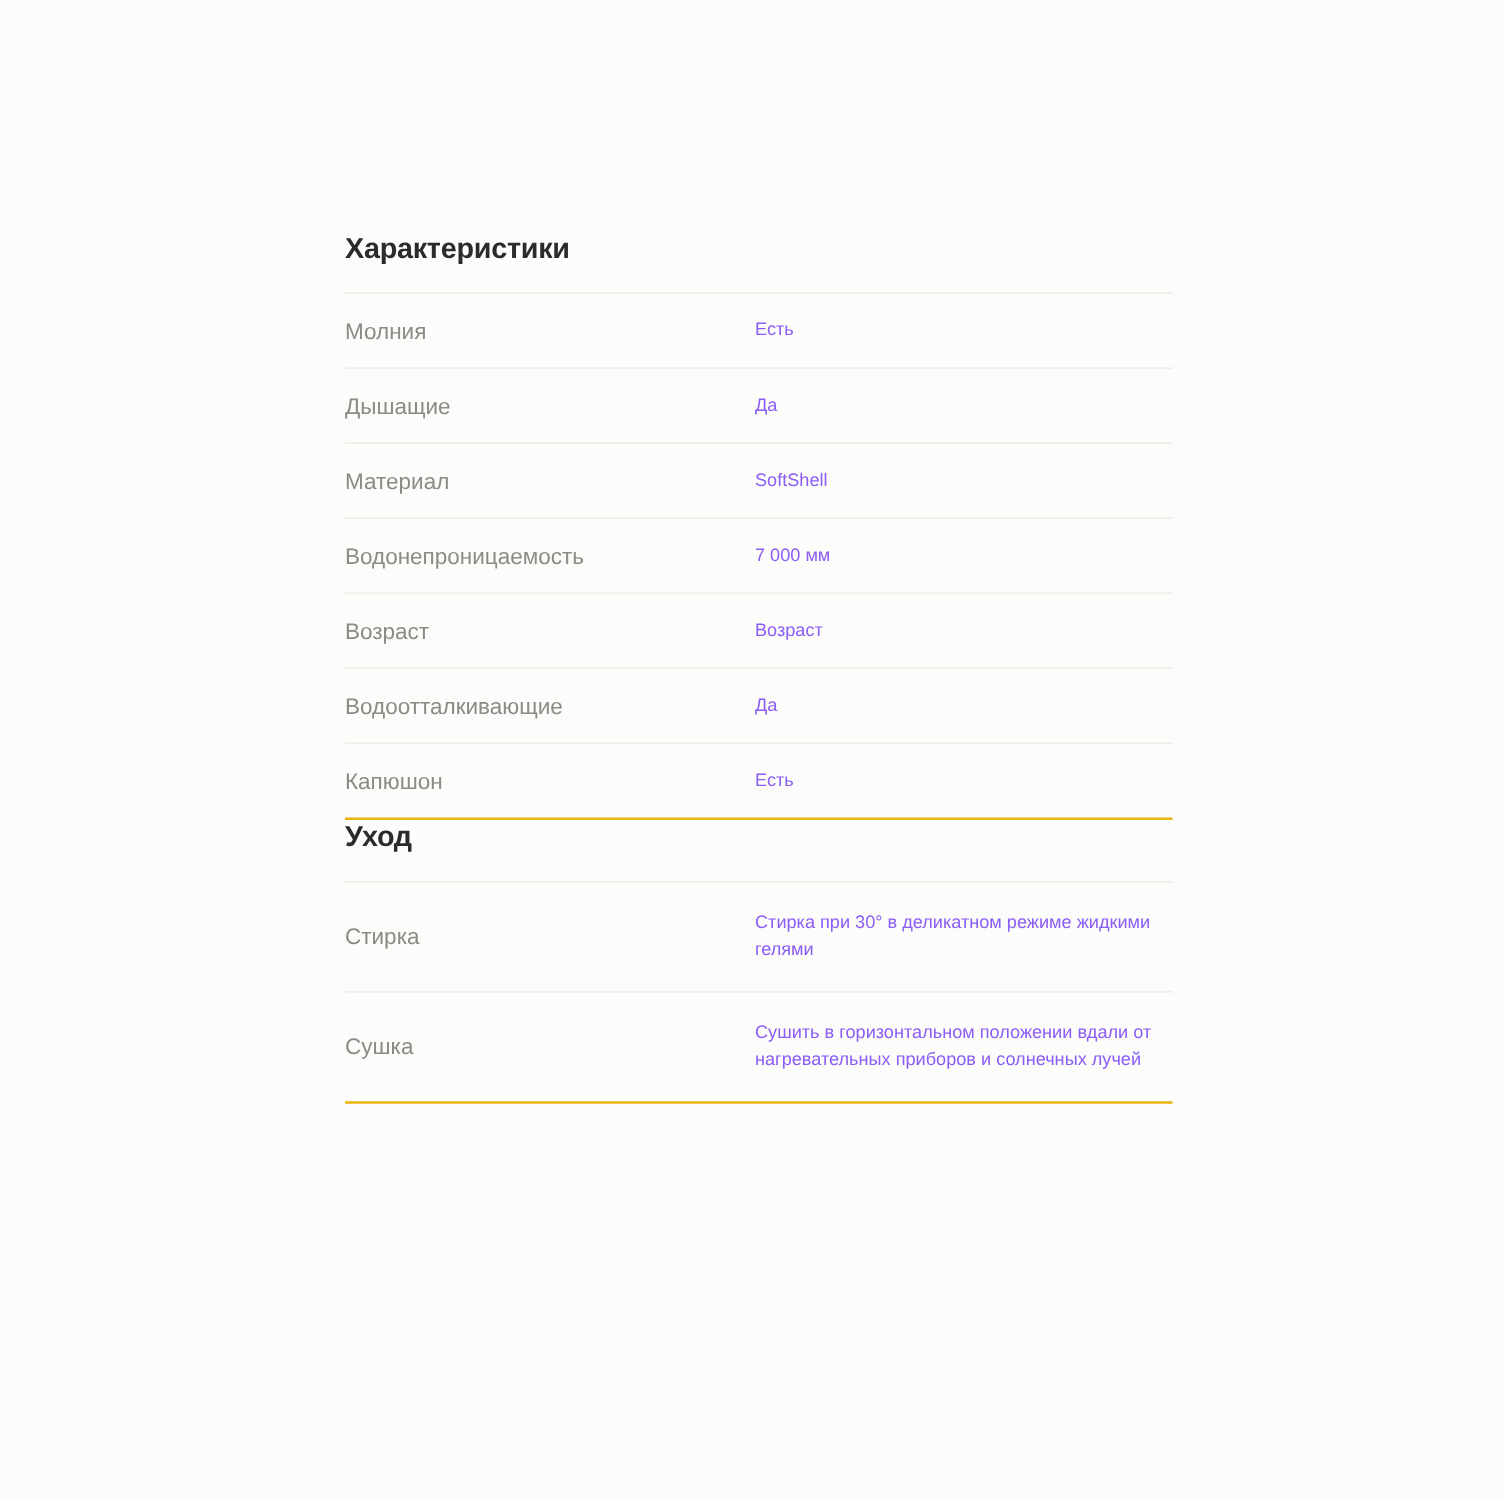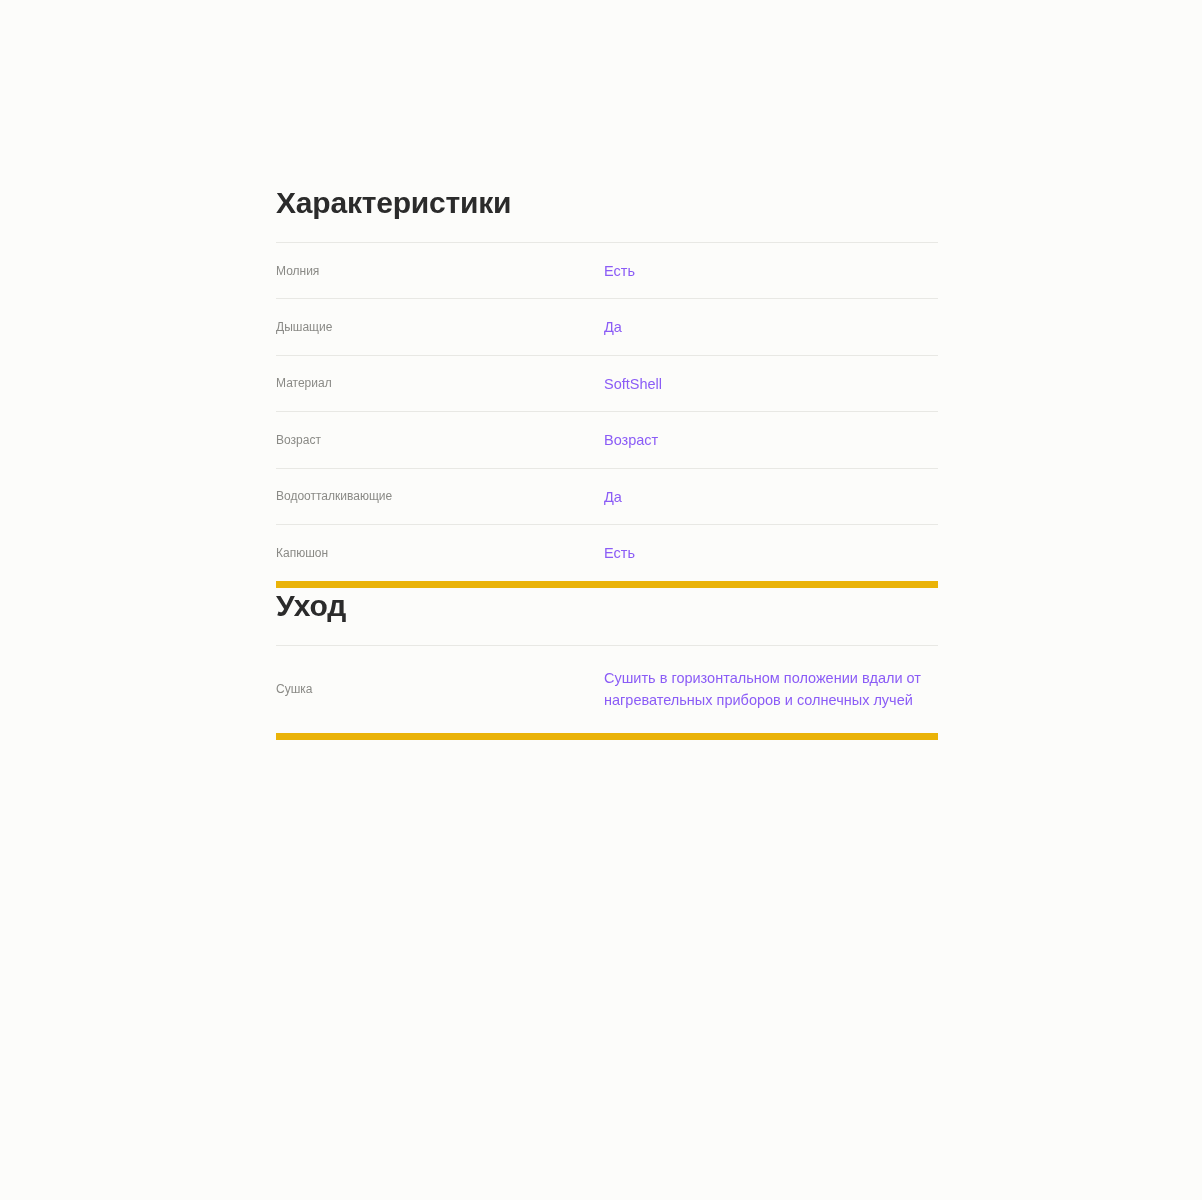--- a/index.html
+++ b/index.html
@@ -20,42 +20,42 @@
     background: #fcfcfa;
     box-sizing: border-box;
   }
   .content {
     position: absolute;
     left: 276px;
     top: 185px;
     width: 662px;
   }
   .section-title {
-    font-size: 30px;
+    font-size: 23px;
     font-weight: bold;
     color: #2b2b2b;
     letter-spacing: -0.2px;
     margin: 0 0 21px 0;
     line-height: 1.2;
   }
   .spec-table {
     width: 100%;
     border-collapse: collapse;
   }
   .spec-row {
     border-top: 1px solid #e8e8e4;
   }
   .spec-row:last-child {
-    border-bottom: 7px solid #eab308;
+    border-bottom: 2px solid #eab308;
   }
   .spec-name {
     width: 328px;
     padding: 17px 0 16px 0;
     vertical-align: middle;
-    font-size: 12px;
+    font-size: 18px;
     color: #8a8a86;
     font-weight: normal;
     line-height: 1.45;
     text-align: left;
   }
   .spec-value {
     padding: 17px 0 16px 0;
     vertical-align: middle;
     font-size: 14.5px;
     color: #8b5cf6;
@@ -89,40 +89,48 @@
           </tr>
           <tr class="spec-row">
             <td class="spec-name">Дышащие</td>
             <td class="spec-value">Да</td>
           </tr>
           <tr class="spec-row">
             <td class="spec-name">Материал</td>
             <td class="spec-value">SoftShell</td>
           </tr>
           <tr class="spec-row">
+            <td class="spec-name">Водонепроницаемость</td>
+            <td class="spec-value">7 000 мм</td>
+          </tr>
+          <tr class="spec-row">
             <td class="spec-name">Возраст</td>
             <td class="spec-value">Возраст</td>
           </tr>
           <tr class="spec-row">
             <td class="spec-name">Водоотталкивающие</td>
             <td class="spec-value">Да</td>
           </tr>
           <tr class="spec-row">
             <td class="spec-name">Капюшон</td>
             <td class="spec-value">Есть</td>
           </tr>
         </tbody>
       </table>
     </section>
 
     <section class="care">
       <h2 class="section-title">Уход</h2>
       <table class="spec-table">
         <tbody>
           <tr class="spec-row">
+            <td class="spec-name">Стирка</td>
+            <td class="spec-value">Стирка при 30° в деликатном режиме жидкими гелями</td>
+          </tr>
+          <tr class="spec-row">
             <td class="spec-name">Сушка</td>
             <td class="spec-value">Сушить в горизонтальном положении вдали от нагревательных приборов и солнечных лучей</td>
           </tr>
         </tbody>
       </table>
     </section>
 
   </div>
 </div>
 

